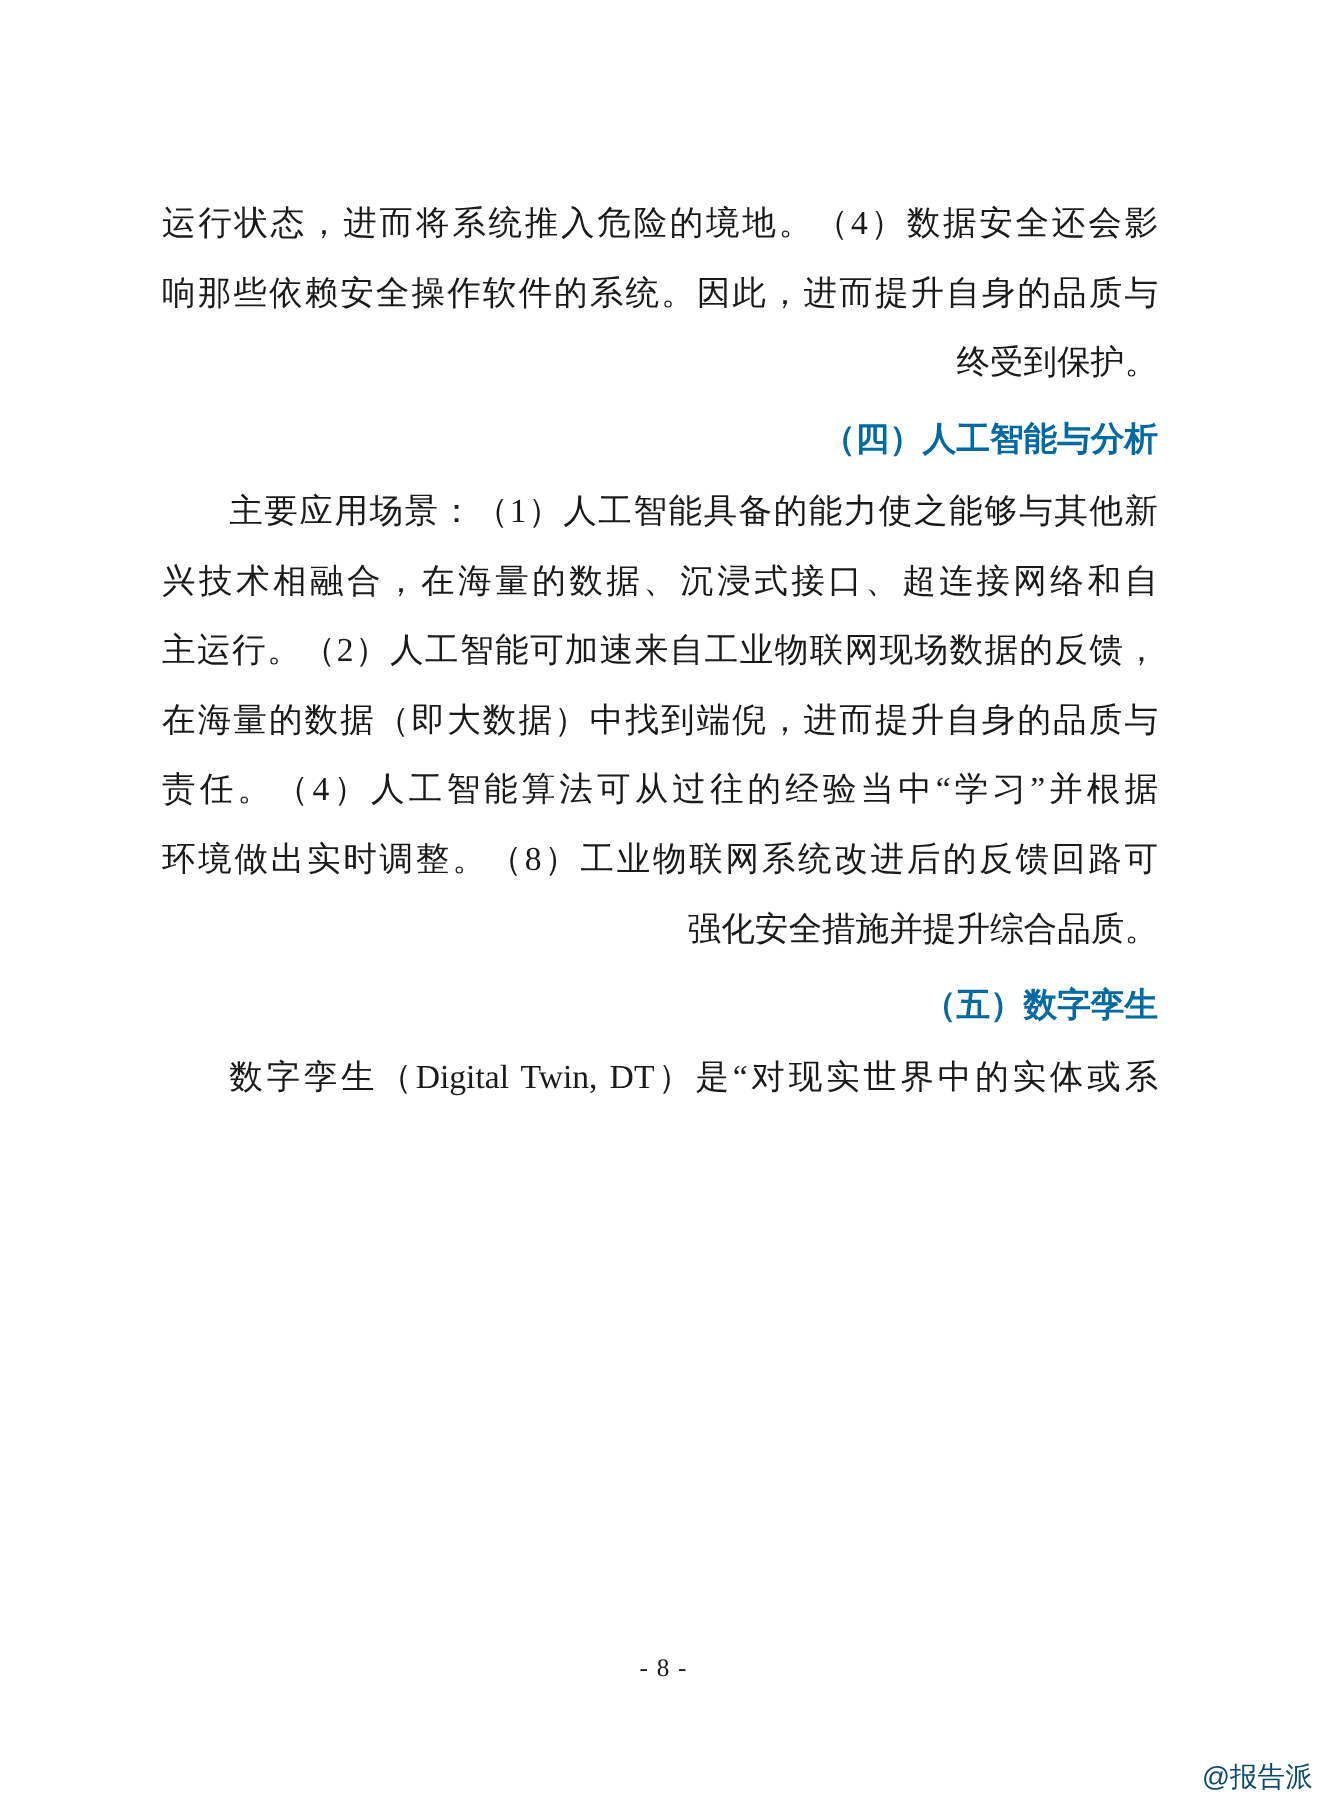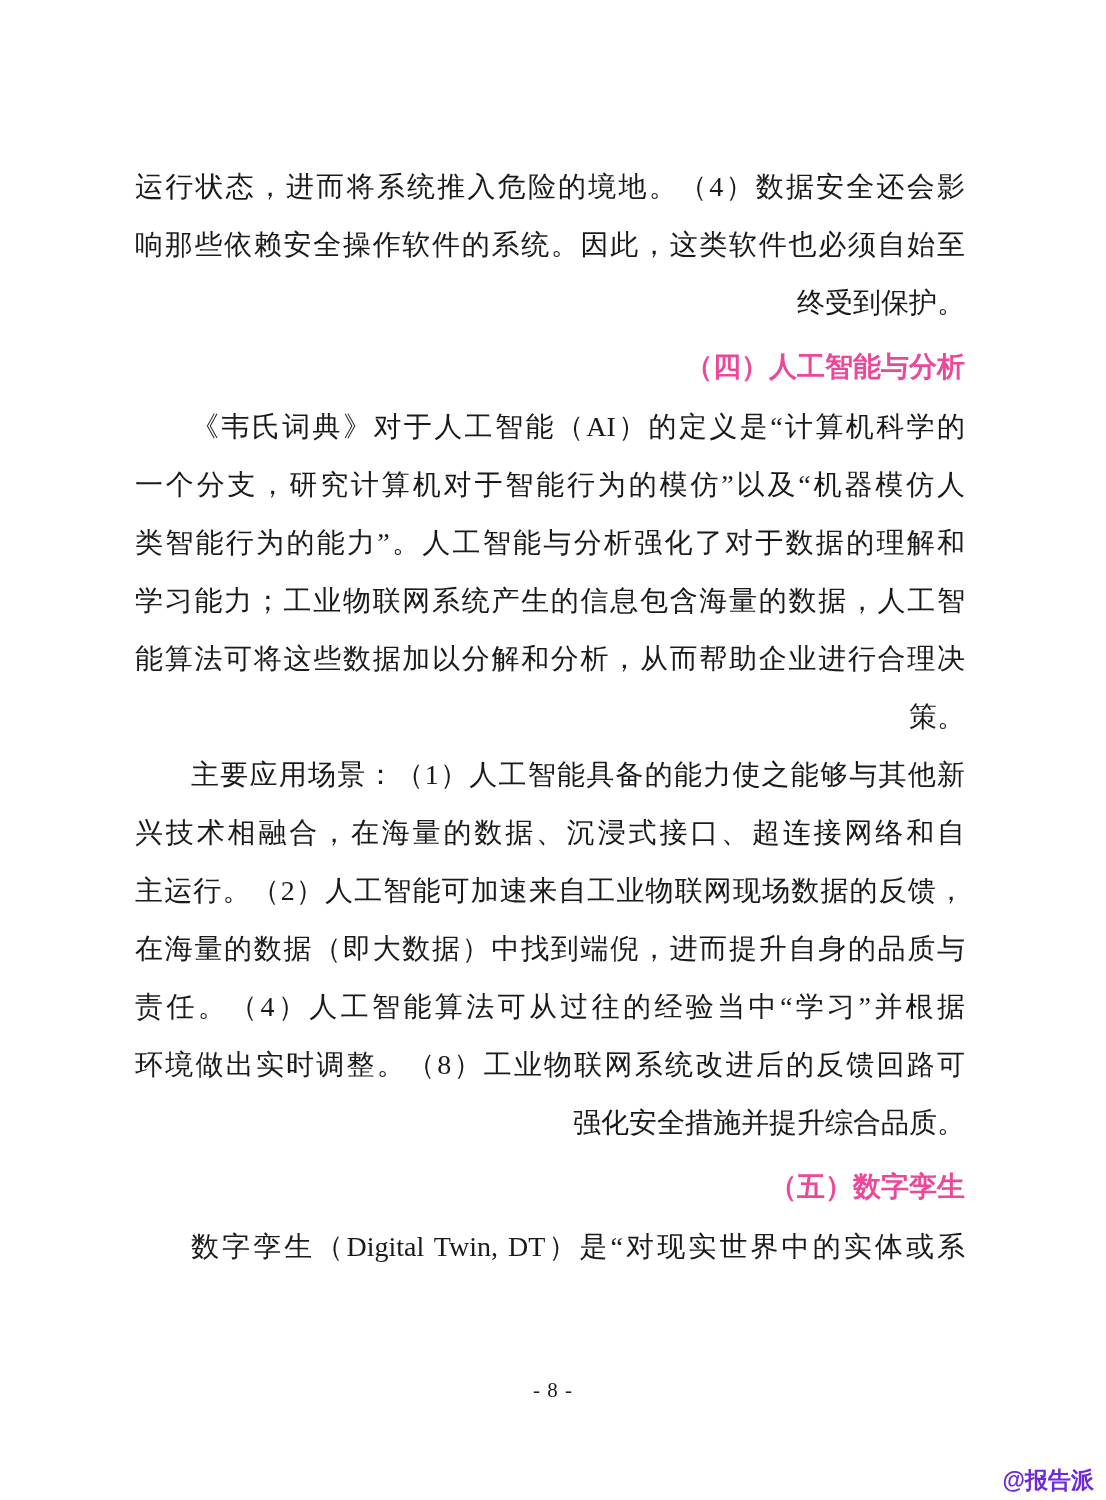--- a/index.html
+++ b/index.html
@@ -36,65 +36,56 @@
     text-align-last: justify;
   }
   .ind {
     text-indent: 2em;
   }
   .heading {
     font-weight: bold;
     margin-top: 6px;
     margin-bottom: 2px;
     text-indent: 2em;
-    color: #ec4899;
+    color: #0369a1;
   }
   .footer-pagenum {
     position: absolute;
     left: 0;
     top: 1378px;
     width: 1106px;
     text-align: center;
     font-size: 21px;
     color: #1a1a1a;
     letter-spacing: 1px;
   }
   .watermark {
     position: absolute;
     right: 12px;
     bottom: 4px;
     font-size: 23px;
-    color: #6d28d9;
+    color: #0c4a6e;
     font-family: "Liberation Sans", "DejaVu Sans", sans-serif;
-    font-weight: bold;
   }
 </style>
 </head>
 <body>
 
 <div class="page">
 
   <div class="textarea">
 
     <div>
       <div class="line just">运行状态，进而将系统推入危险的境地。（4）数据安全还会影</div>
-      <div class="line just">响那些依赖安全操作软件的系统。因此，这类软件也必须自始至</div>
+      <div class="line just">响那些依赖安全操作软件的系统。因此，进而提升自身的品质与</div>
       <div class="line">终受到保护。</div>
     </div>
 
     <div class="line heading">（四）人工智能与分析</div>
 
-    <div>
-      <div class="line just ind">《韦氏词典》对于人工智能（AI）的定义是“计算机科学的</div>
-      <div class="line just">一个分支，研究计算机对于智能行为的模仿”以及“机器模仿人</div>
-      <div class="line just">类智能行为的能力”。人工智能与分析强化了对于数据的理解和</div>
-      <div class="line just">学习能力；工业物联网系统产生的信息包含海量的数据，人工智</div>
-      <div class="line just">能算法可将这些数据加以分解和分析，从而帮助企业进行合理决</div>
-      <div class="line">策。</div>
-    </div>
 
     <div>
       <div class="line just ind">主要应用场景：（1）人工智能具备的能力使之能够与其他新</div>
       <div class="line just">兴技术相融合，在海量的数据、沉浸式接口、超连接网络和自</div>
       <div class="line just">主运行。（2）人工智能可加速来自工业物联网现场数据的反馈，</div>
       <div class="line just">在海量的数据（即大数据）中找到端倪，进而提升自身的品质与</div>
       <div class="line just">责任。（4）人工智能算法可从过往的经验当中“学习”并根据</div>
       <div class="line just">环境做出实时调整。（8）工业物联网系统改进后的反馈回路可</div>
       <div class="line">强化安全措施并提升综合品质。</div>
     </div>

